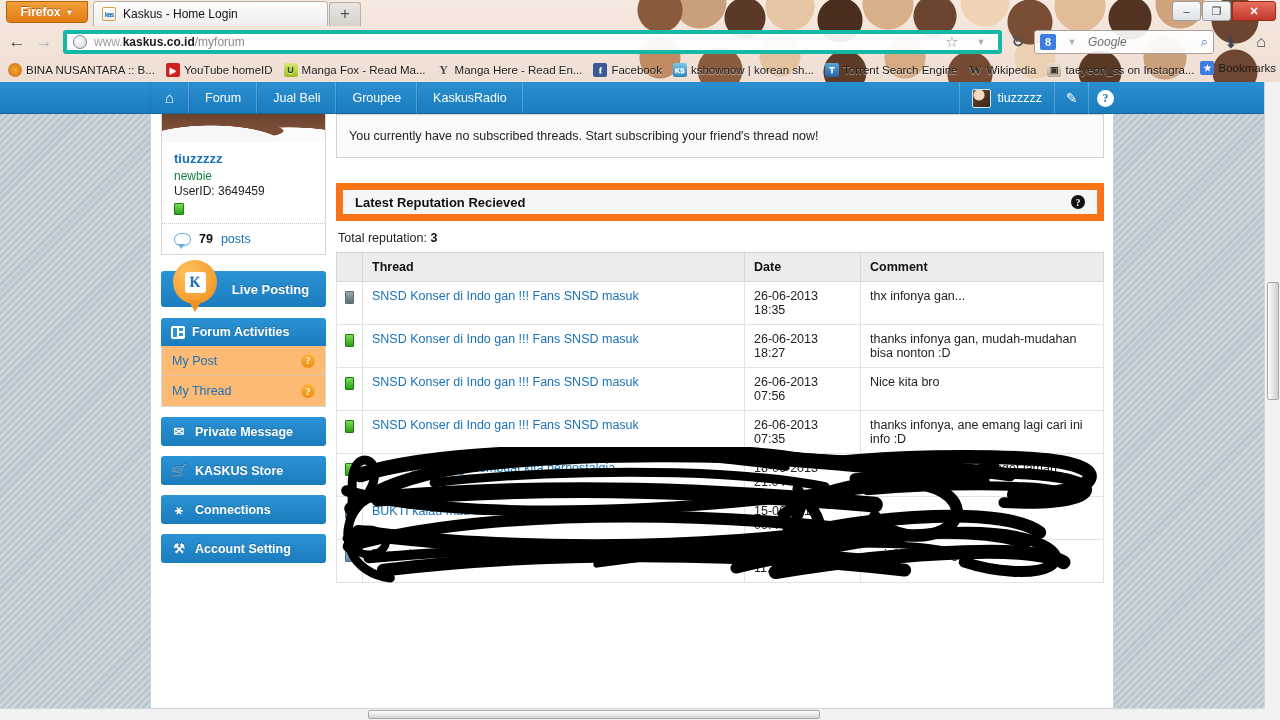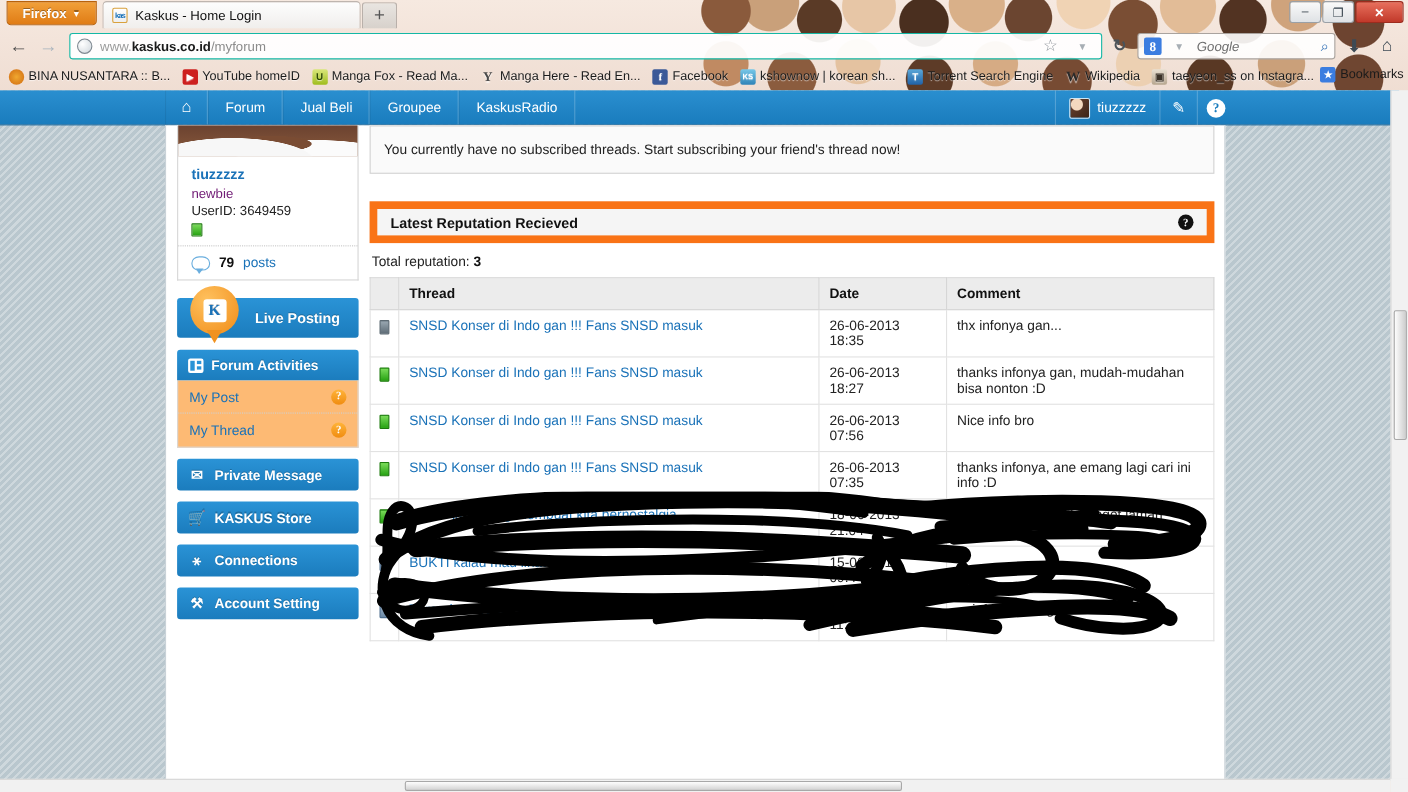--- a/index.html
+++ b/index.html
@@ -108,21 +108,21 @@
   }
   .navarrow {
     width: 22px; height: 22px; text-align: center; line-height: 22px;
     font-size: 17px; cursor: pointer;
   }
   .back { color: #4a4a4a; }
   .fwd  { color: #a9b4bd; }
   .urlbar {
     flex: 1 1 auto; height: 24px; margin-left: 3px;
     background: rgba(255,255,255,.93);
-    border: 1px solid #14b8a6; border-radius: 3px;
+    border: 4px solid #14b8a6; border-radius: 3px;
     display: flex; align-items: center; padding: 0 6px; gap: 7px;
     font-size: 12px; cursor: text;
   }
   .globe {
     width: 14px; height: 14px; border-radius: 50%;
     border: 1.5px solid #7d8790; flex: none;
     background: radial-gradient(circle at 4px 4px, #fff, #cfd6dc);
   }
   .urltext { color: #8b8b8b; white-space: nowrap; }
   .urltext b { color: #1a1a1a; }
@@ -257,21 +257,21 @@
   .profile-photo {
     width: 163px; height: 28px;
     background:
       radial-gradient(ellipse at 30% 120%, #f7f7f7 0 46%, transparent 47%),
       radial-gradient(ellipse at 52% 60%, #7a4c33 0 30%, transparent 31%),
       radial-gradient(ellipse at 78% 120%, #fbfbfb 0 42%, transparent 43%),
       linear-gradient(#6b4230, #8a5a3c);
   }
   .profile-info { padding: 9px 12px 8px; }
   .pname { color: #1a72b8; font-size: 13px; font-weight: bold; }
-  .prank { color: #701a75; font-size: 12px; margin-top: 3px; }
+  .prank { color: #15803d; font-size: 12px; margin-top: 3px; }
   .pid   { color: #222; font-size: 12px; margin-top: 1px; }
   .pstatus {
     width: 10px; height: 12px; margin-top: 5px;
     background: linear-gradient(#7bdc5a, #27a213);
     border: 1px solid #1d7a0d; border-radius: 1px;
   }
   .pposts {
     border-top: 1px dotted #c6c6c6;
     padding: 8px 12px; display: flex; align-items: center; gap: 8px;
     font-size: 12.5px; color: #1a72b8;
@@ -673,21 +673,21 @@
                 <tr>
                   <td class="c-ind"><span class="ind"></span></td>
                   <td class="c-thread"><a class="tlink">SNSD Konser di Indo gan !!! Fans SNSD masuk</a></td>
                   <td class="c-date">26-06-2013 18:27</td>
                   <td>thanks infonya gan, mudah-mudahan bisa nonton :D</td>
                 </tr>
                 <tr>
                   <td class="c-ind"><span class="ind"></span></td>
                   <td class="c-thread"><a class="tlink">SNSD Konser di Indo gan !!! Fans SNSD masuk</a></td>
                   <td class="c-date">26-06-2013 07:56</td>
-                  <td>Nice info bro</td>
+                  <td>Nice kita bro</td>
                 </tr>
                 <tr>
                   <td class="c-ind"><span class="ind"></span></td>
                   <td class="c-thread"><a class="tlink">SNSD Konser di Indo gan !!! Fans SNSD masuk</a></td>
                   <td class="c-date">26-06-2013 07:35</td>
                   <td>thanks infonya, ane emang lagi cari ini info :D</td>
                 </tr>
                 <tr>
                   <td class="c-ind"><span class="ind"></span></td>
                   <td class="c-thread"><a class="tlink">Lagu - lagu yang membuat kita bernostalgia</a></td>

